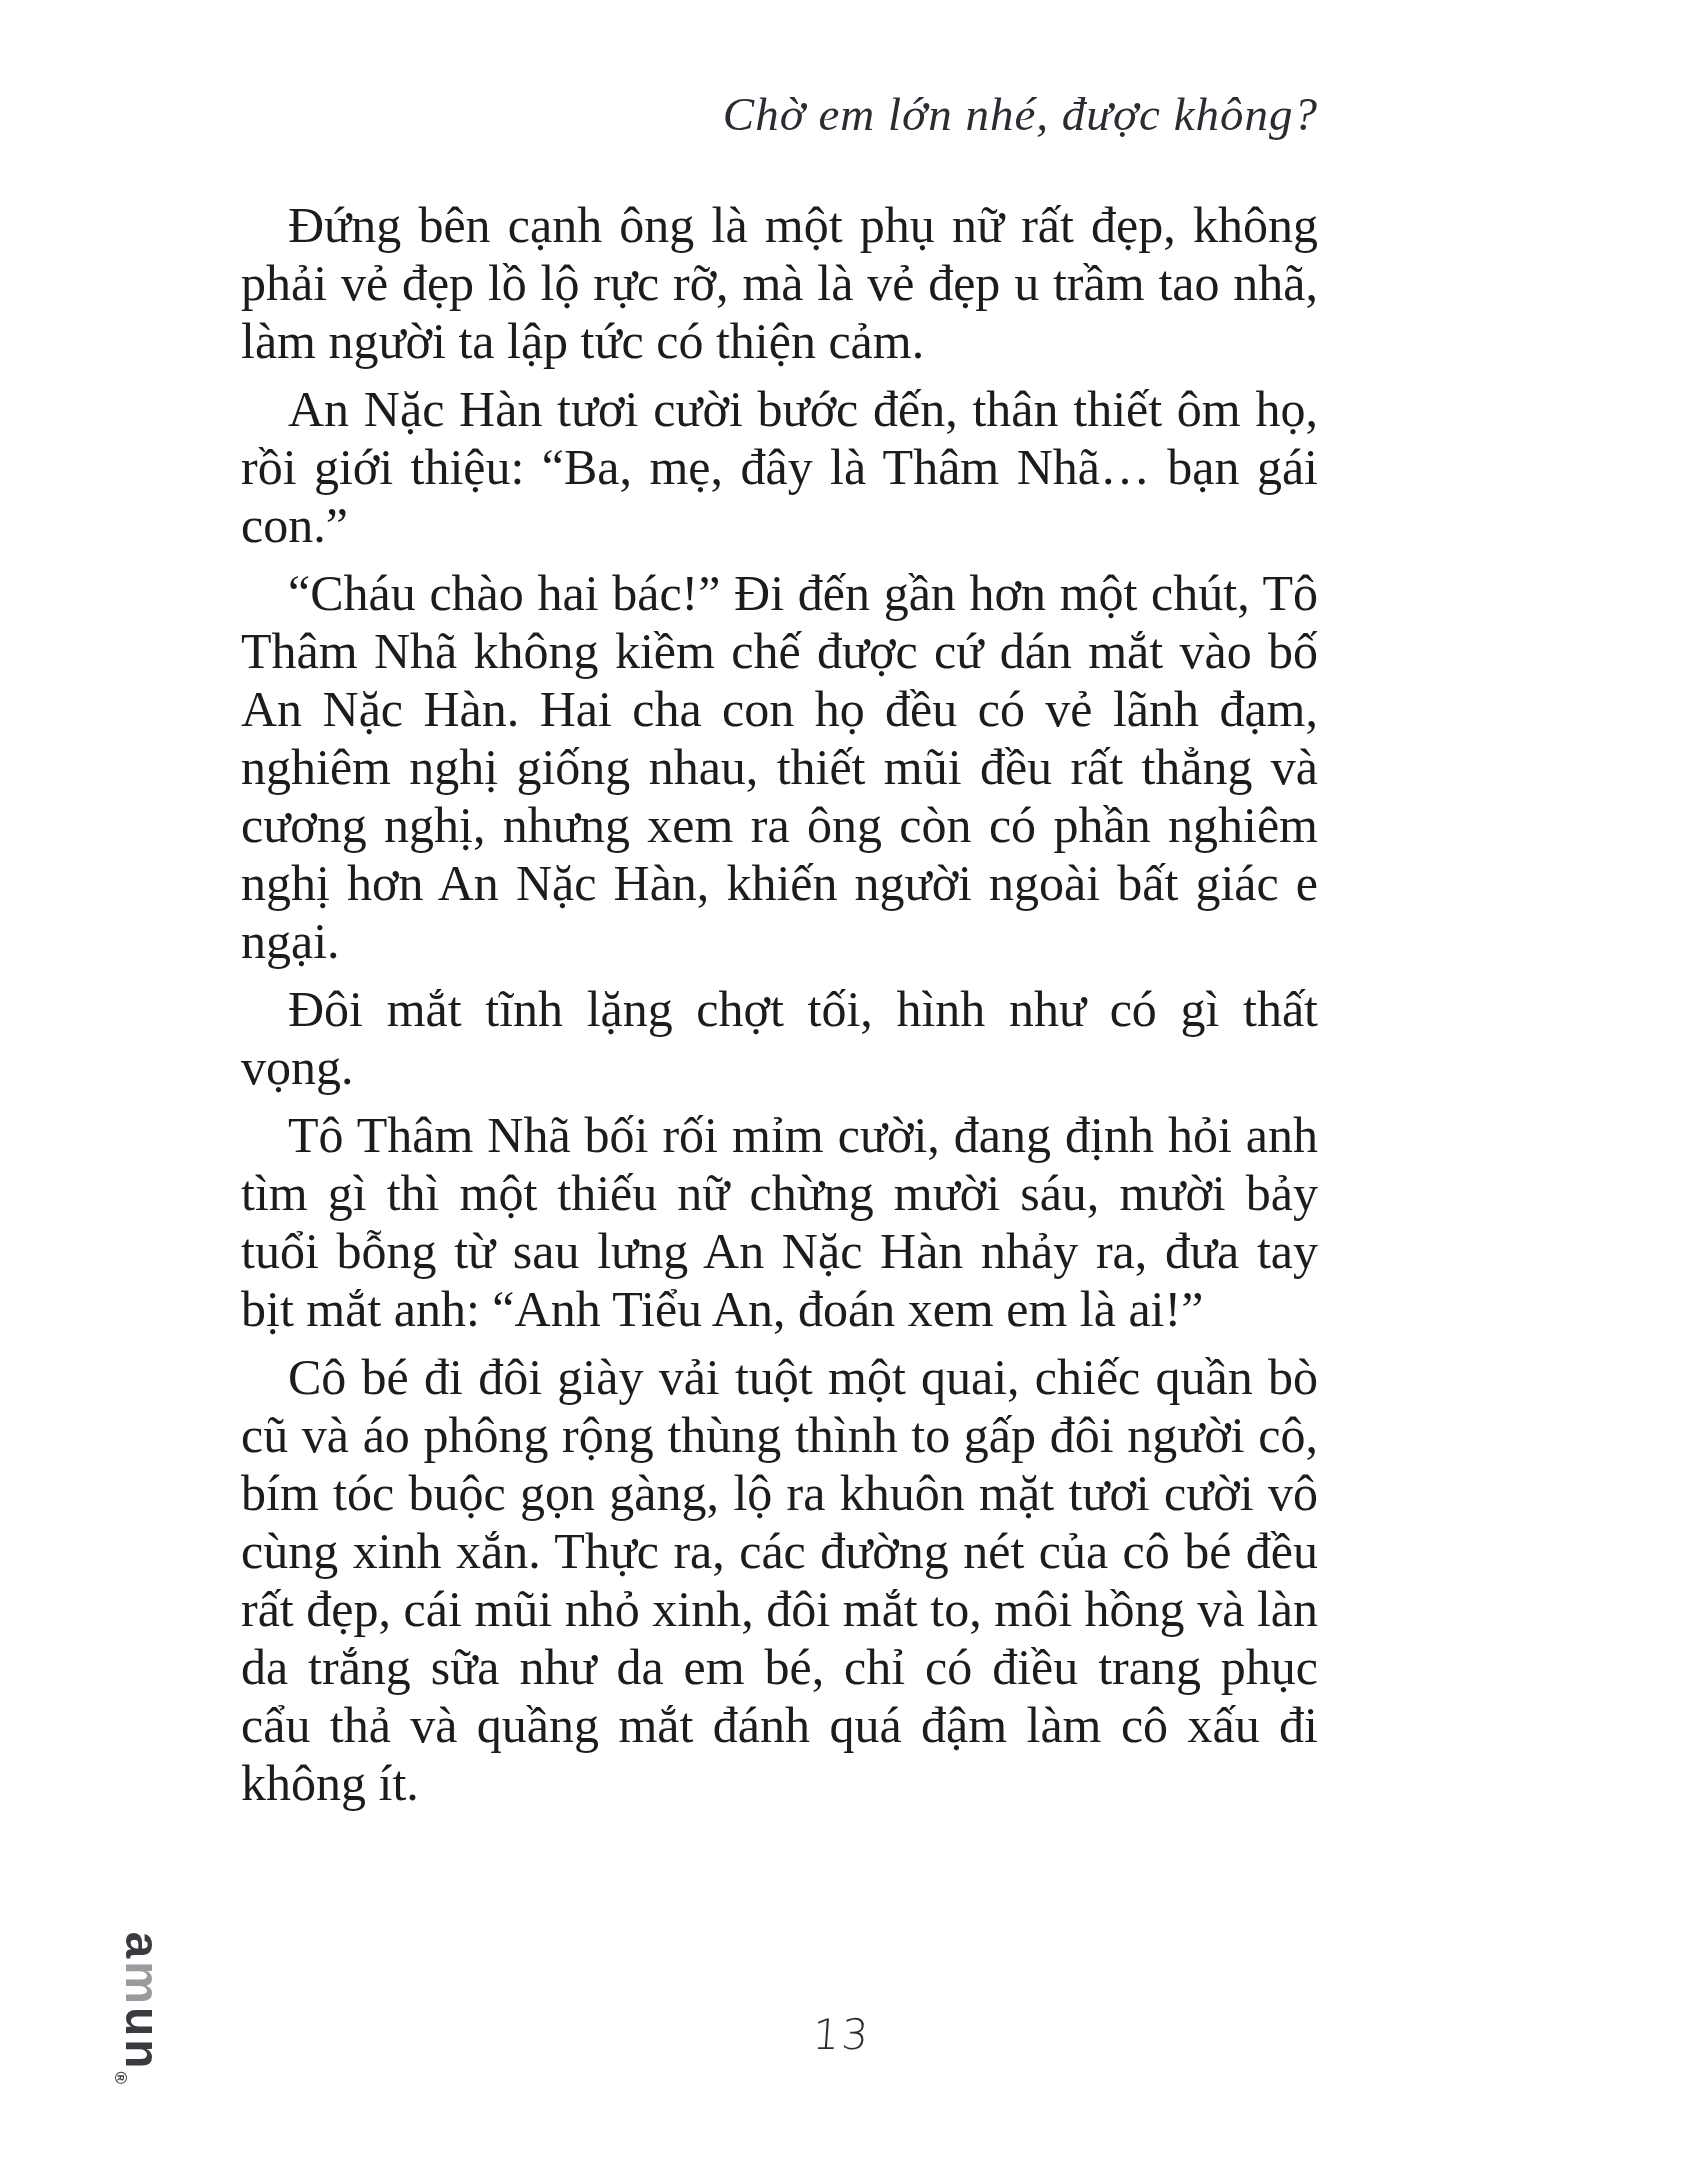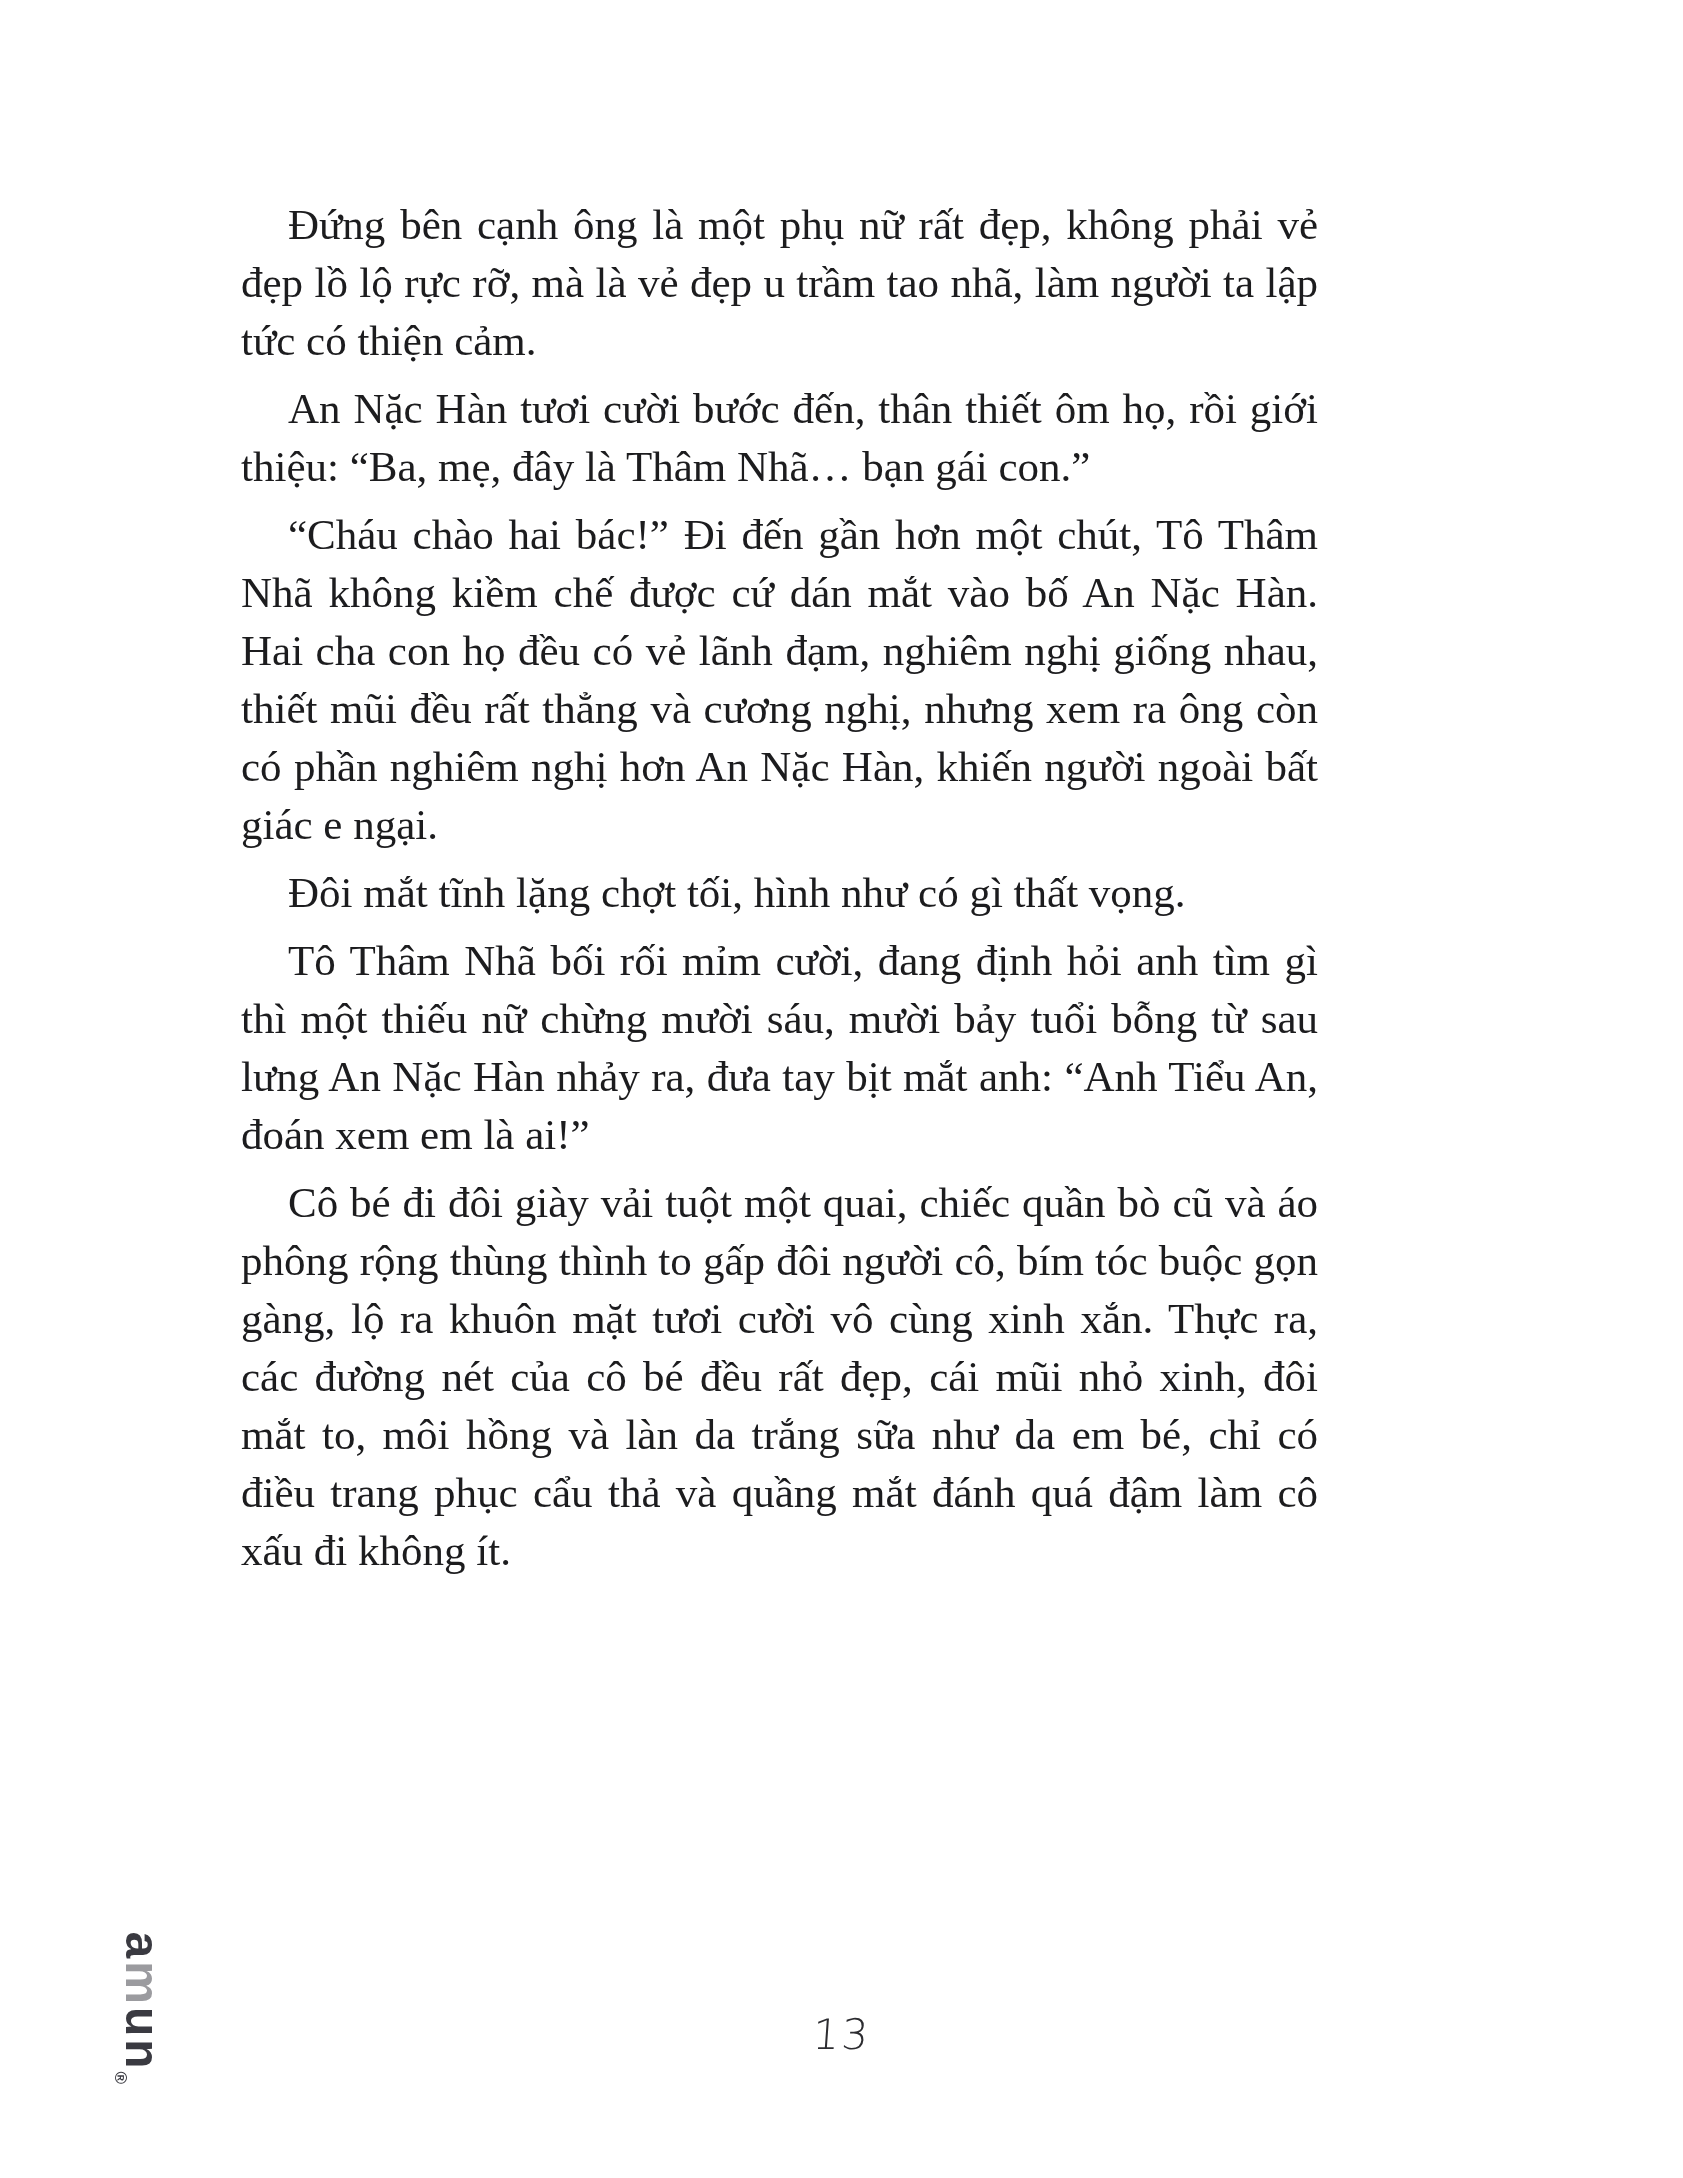--- a/index.html
+++ b/index.html
@@ -25,21 +25,21 @@
     font-style: italic;
     font-size: 47px;
     letter-spacing: 1px;
     color: #2b2b33;
   }
   .body-text {
     position: absolute;
     top: 196px;
     left: 241px;
     width: 1077px;
-    font-size: 43px;
+    font-size: 50px;
     line-height: 58px;
     color: #1c1c1e;
     text-align: justify;
   }
   .body-text p {
     margin: 0 0 10px 0;
     text-indent: 47px;
   }
   .page-number {
     position: absolute;
@@ -80,20 +80,21 @@
     vertical-align: sub;
     color: #3a3a41;
     letter-spacing: 0;
   }
 </style>
 </head>
 <body>
 
 <div class="page">
 
+  <div class="running-head">Chờ em lớn nhé, được không?</div>
 
   <div class="body-text">
     <p>Đứng bên cạnh ông là một phụ nữ rất đẹp, không phải vẻ đẹp lồ lộ rực rỡ, mà là vẻ đẹp u trầm tao nhã, làm người ta lập tức có thiện cảm.</p>
     <p>An Nặc Hàn tươi cười bước đến, thân thiết ôm họ, rồi giới thiệu: “Ba, mẹ, đây là Thâm Nhã… bạn gái con.”</p>
     <p>“Cháu chào hai bác!” Đi đến gần hơn một chút, Tô Thâm Nhã không kiềm chế được cứ dán mắt vào bố An Nặc Hàn. Hai cha con họ đều có vẻ lãnh đạm, nghiêm nghị giống nhau, thiết mũi đều rất thẳng và cương nghị, nhưng xem ra ông còn có phần nghiêm nghị hơn An Nặc Hàn, khiến người ngoài bất giác e ngại.</p>
     <p>Đôi mắt tĩnh lặng chợt tối, hình như có gì thất vọng.</p>
     <p>Tô Thâm Nhã bối rối mỉm cười, đang định hỏi anh tìm gì thì một thiếu nữ chừng mười sáu, mười bảy tuổi bỗng từ sau lưng An Nặc Hàn nhảy ra, đưa tay bịt mắt anh: “Anh Tiểu An, đoán xem em là ai!”</p>
     <p>Cô bé đi đôi giày vải tuột một quai, chiếc quần bò cũ và áo phông rộng thùng thình to gấp đôi người cô, bím tóc buộc gọn gàng, lộ ra khuôn mặt tươi cười vô cùng xinh xắn. Thực ra, các đường nét của cô bé đều rất đẹp, cái mũi nhỏ xinh, đôi mắt to, môi hồng và làn da trắng sữa như da em bé, chỉ có điều trang phục cẩu thả và quầng mắt đánh quá đậm làm cô xấu đi không ít.</p>
   </div>
 

